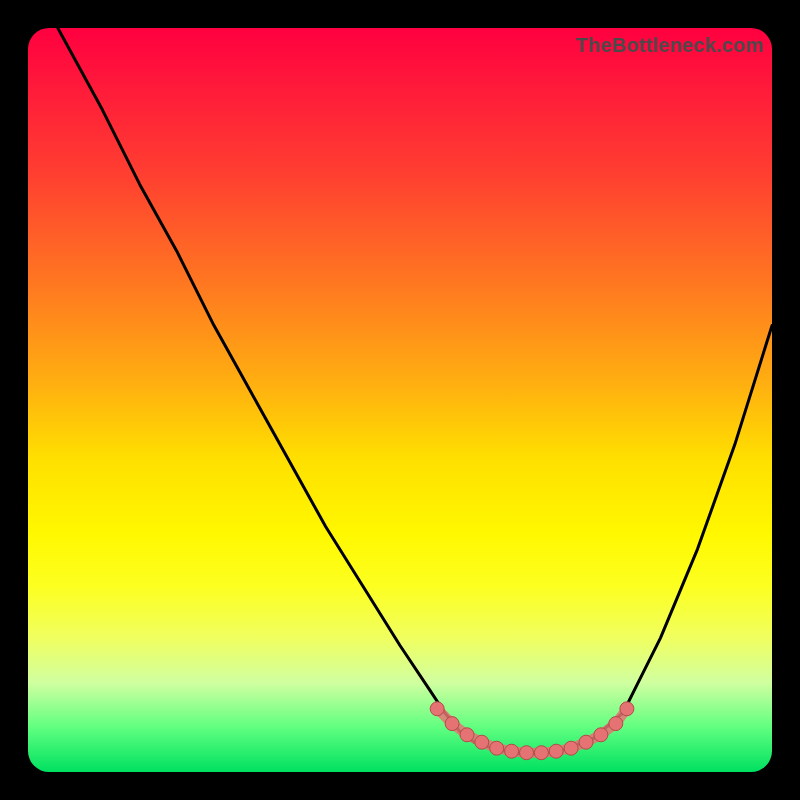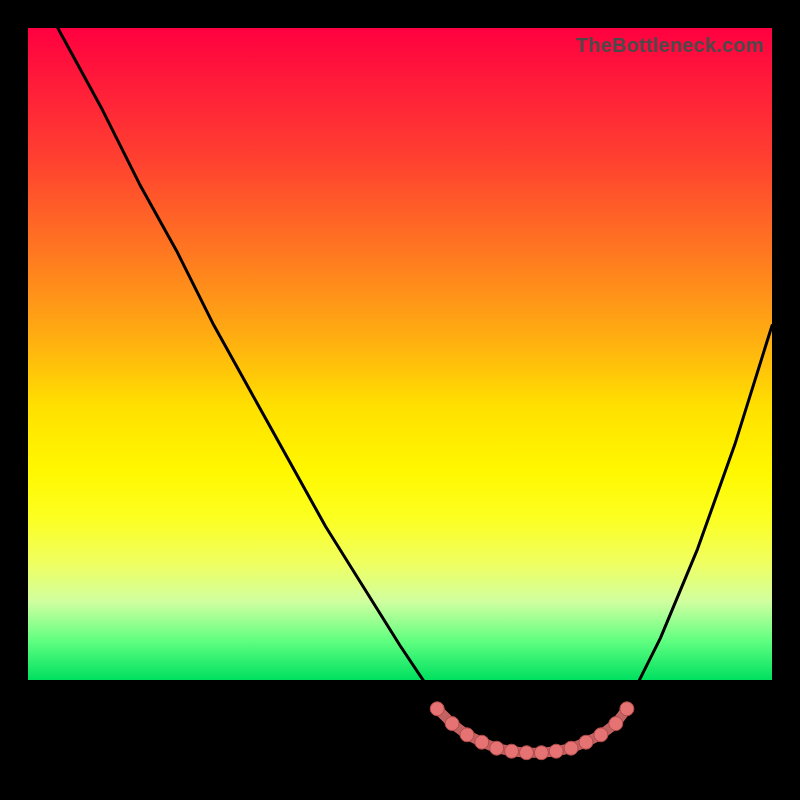--- a/index.html
+++ b/index.html
@@ -15,35 +15,36 @@
     position: relative;
     width: 800px;
     height: 800px;
     background: #000;
   }
   .plot {
     position: absolute;
     left: 28px;
     top: 28px;
     width: 744px;
-    height: 652px;
+    height: 744px;
     background: linear-gradient(to bottom,
       #ff0040 0%,
       #ff1a3a 8%,
       #ff4030 20%,
       #ff7a20 35%,
       #ffb010 48%,
       #ffe000 58%,
       #fff800 68%,
       #fcff20 75%,
       #f0ff60 82%,
       #d0ffa0 88%,
       #60ff80 94%,
       #00e060 100%
     );
+    border-radius: 21px;
   }
   .attr {
     position: absolute;
     top: 6px;
     right: 8px;
     color: #4a4a4a;
     font-size: 20px;
     font-weight: 600;
     letter-spacing: 0.2px;
     pointer-events: none;

